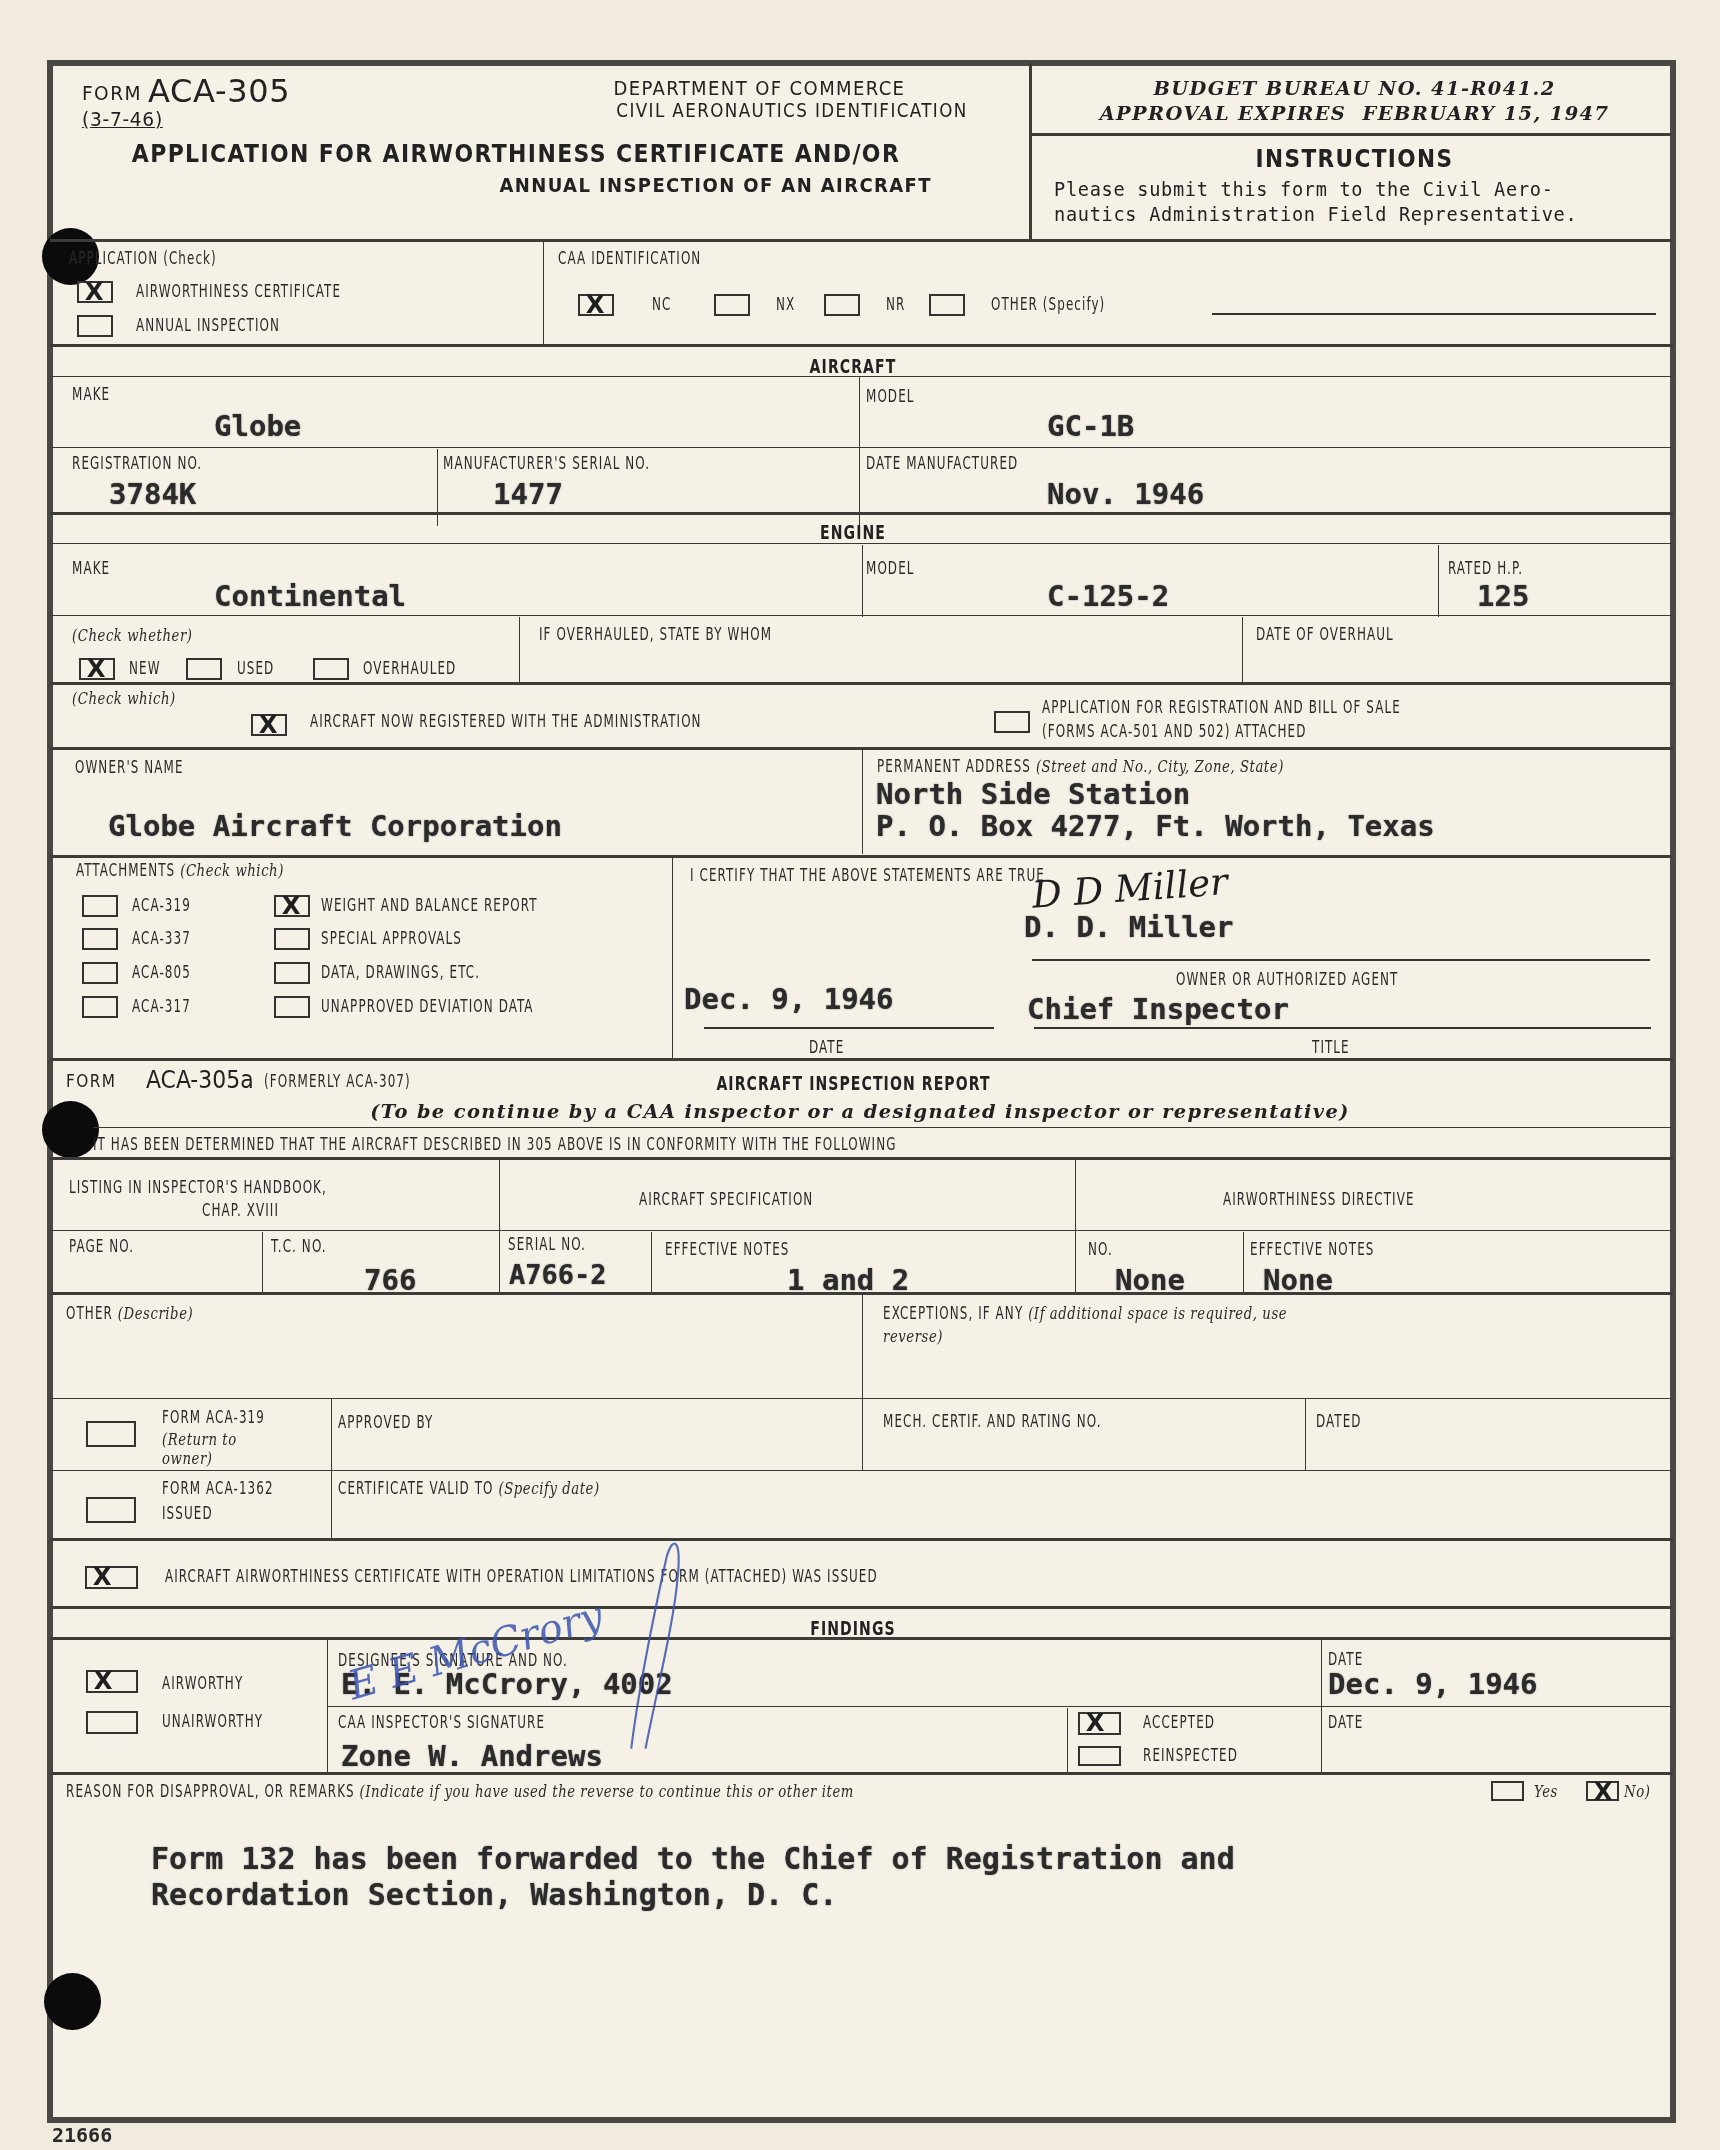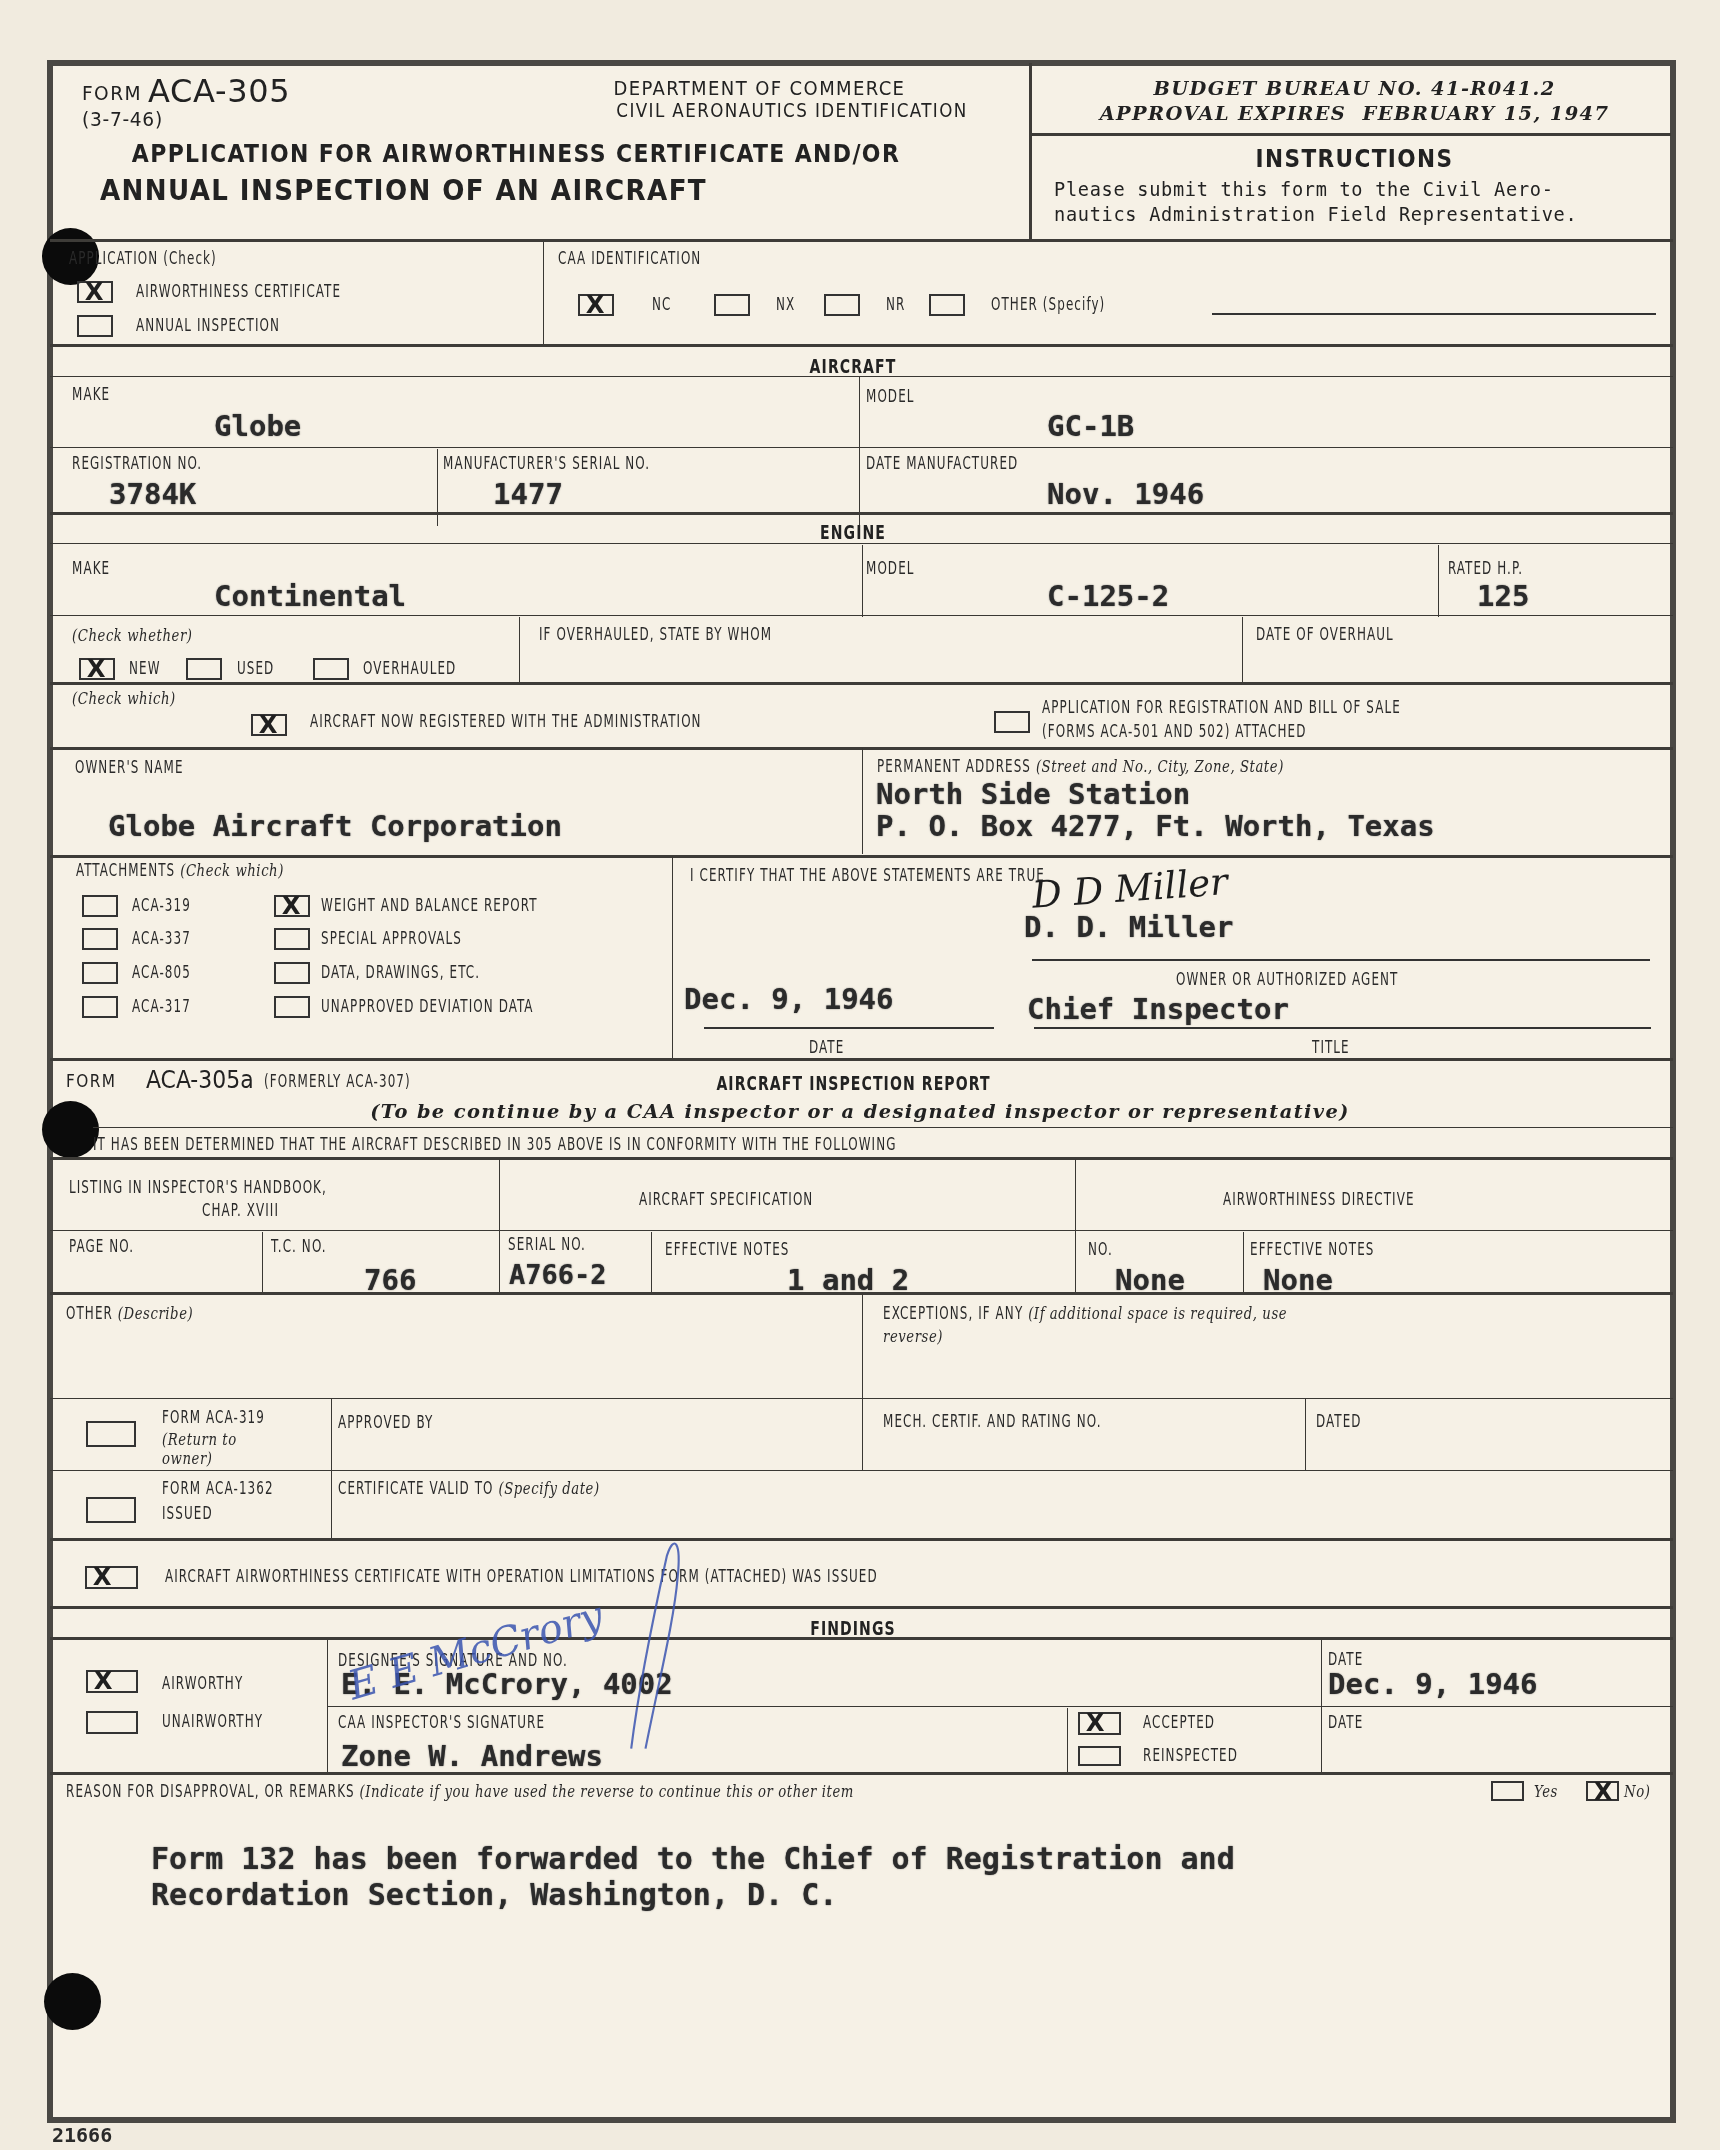--- a/index.html
+++ b/index.html
@@ -26,25 +26,25 @@
 
 <div class="frame"></div>
 
 <div class="hole" style="left:42px;top:228px;"></div>
 <div class="hole" style="left:42px;top:1101px;"></div>
 <div class="hole" style="left:44px;top:1973px;"></div>
 
 <div>
   <span class="abs" style="left:82px;top:83px;font-family:'DejaVu Sans',sans-serif;font-size:18.6px;letter-spacing:1.4px;">FORM</span>
   <span class="abs" style="left:148px;top:72px;font-family:'DejaVu Sans',sans-serif;font-size:32px;letter-spacing:0.7px;">ACA-305</span>
-  <span class="abs" style="left:82px;top:109px;font-family:'DejaVu Sans',sans-serif;font-size:18.6px;letter-spacing:0.7px;">(3-7-46)</span>
+  <span class="abs" style="left:82px;top:109px;font-family:'DejaVu Sans',sans-serif;font-size:18.6px;letter-spacing:0.7px;text-decoration:underline;">(3-7-46)</span>
   <div class="abs" style="left:559px;top:76px;width:401px;text-align:center;font-family:'DejaVu Sans Condensed','DejaVu Sans',sans-serif;font-size:20px;letter-spacing:1.4px;">DEPARTMENT OF COMMERCE</div>
   <div class="abs" style="left:559px;top:100px;width:466px;text-align:center;font-family:'DejaVu Sans Condensed','DejaVu Sans',sans-serif;font-size:18.6px;letter-spacing:1.4px;">CIVIL AERONAUTICS IDENTIFICATION</div>
   <div class="abs" style="left:100px;top:139px;width:832px;text-align:center;font-family:'DejaVu Sans Condensed','DejaVu Sans',sans-serif;font-size:24.4px;font-weight:bold;letter-spacing:1.4px;">APPLICATION FOR AIRWORTHINESS CERTIFICATE AND/OR</div>
-  <div class="abs" style="left:100px;top:173px;width:832px;text-align:left;font-family:'DejaVu Sans Condensed','DejaVu Sans',sans-serif;font-size:29px;font-weight:bold;letter-spacing:1.4px;">ANNUAL INSPECTION OF AN AIRCRAFT</div>
+  <div class="abs" style="left:100px;top:173px;width:832px;text-align:right;font-family:'DejaVu Sans Condensed','DejaVu Sans',sans-serif;font-size:20px;font-weight:bold;letter-spacing:1.4px;">ANNUAL INSPECTION OF AN AIRCRAFT</div>
 </div>
 
 <div class="vlt" style="left:1029px;top:63px;height:176px;"></div>
 <div class="hl" style="left:1032px;top:133px;width:639px;"></div>
 
 <div>
   <div class="abs" style="left:1039px;top:77px;width:631px;text-align:center;font-family:'DejaVu Serif',serif;font-style:italic;font-weight:bold;font-size:19.4px;letter-spacing:1.4px;">BUDGET BUREAU NO. 41-R041.2</div>
   <div class="abs" style="left:1039px;top:102px;width:631px;text-align:center;font-family:'DejaVu Serif',serif;font-style:italic;font-weight:bold;font-size:19.4px;letter-spacing:1.4px;white-space:pre;">APPROVAL EXPIRES  FEBRUARY 15, 1947</div>
   <div class="abs" style="left:1039px;top:145px;width:631px;text-align:center;font-family:'DejaVu Sans Condensed','DejaVu Sans',sans-serif;font-weight:bold;font-size:24px;letter-spacing:1.4px;">INSTRUCTIONS</div>
   <div class="abs" style="left:1054px;top:179px;font-family:'DejaVu Sans Mono',monospace;font-size:18.6px;letter-spacing:0.7px;">Please submit this form to the Civil Aero-</div>

